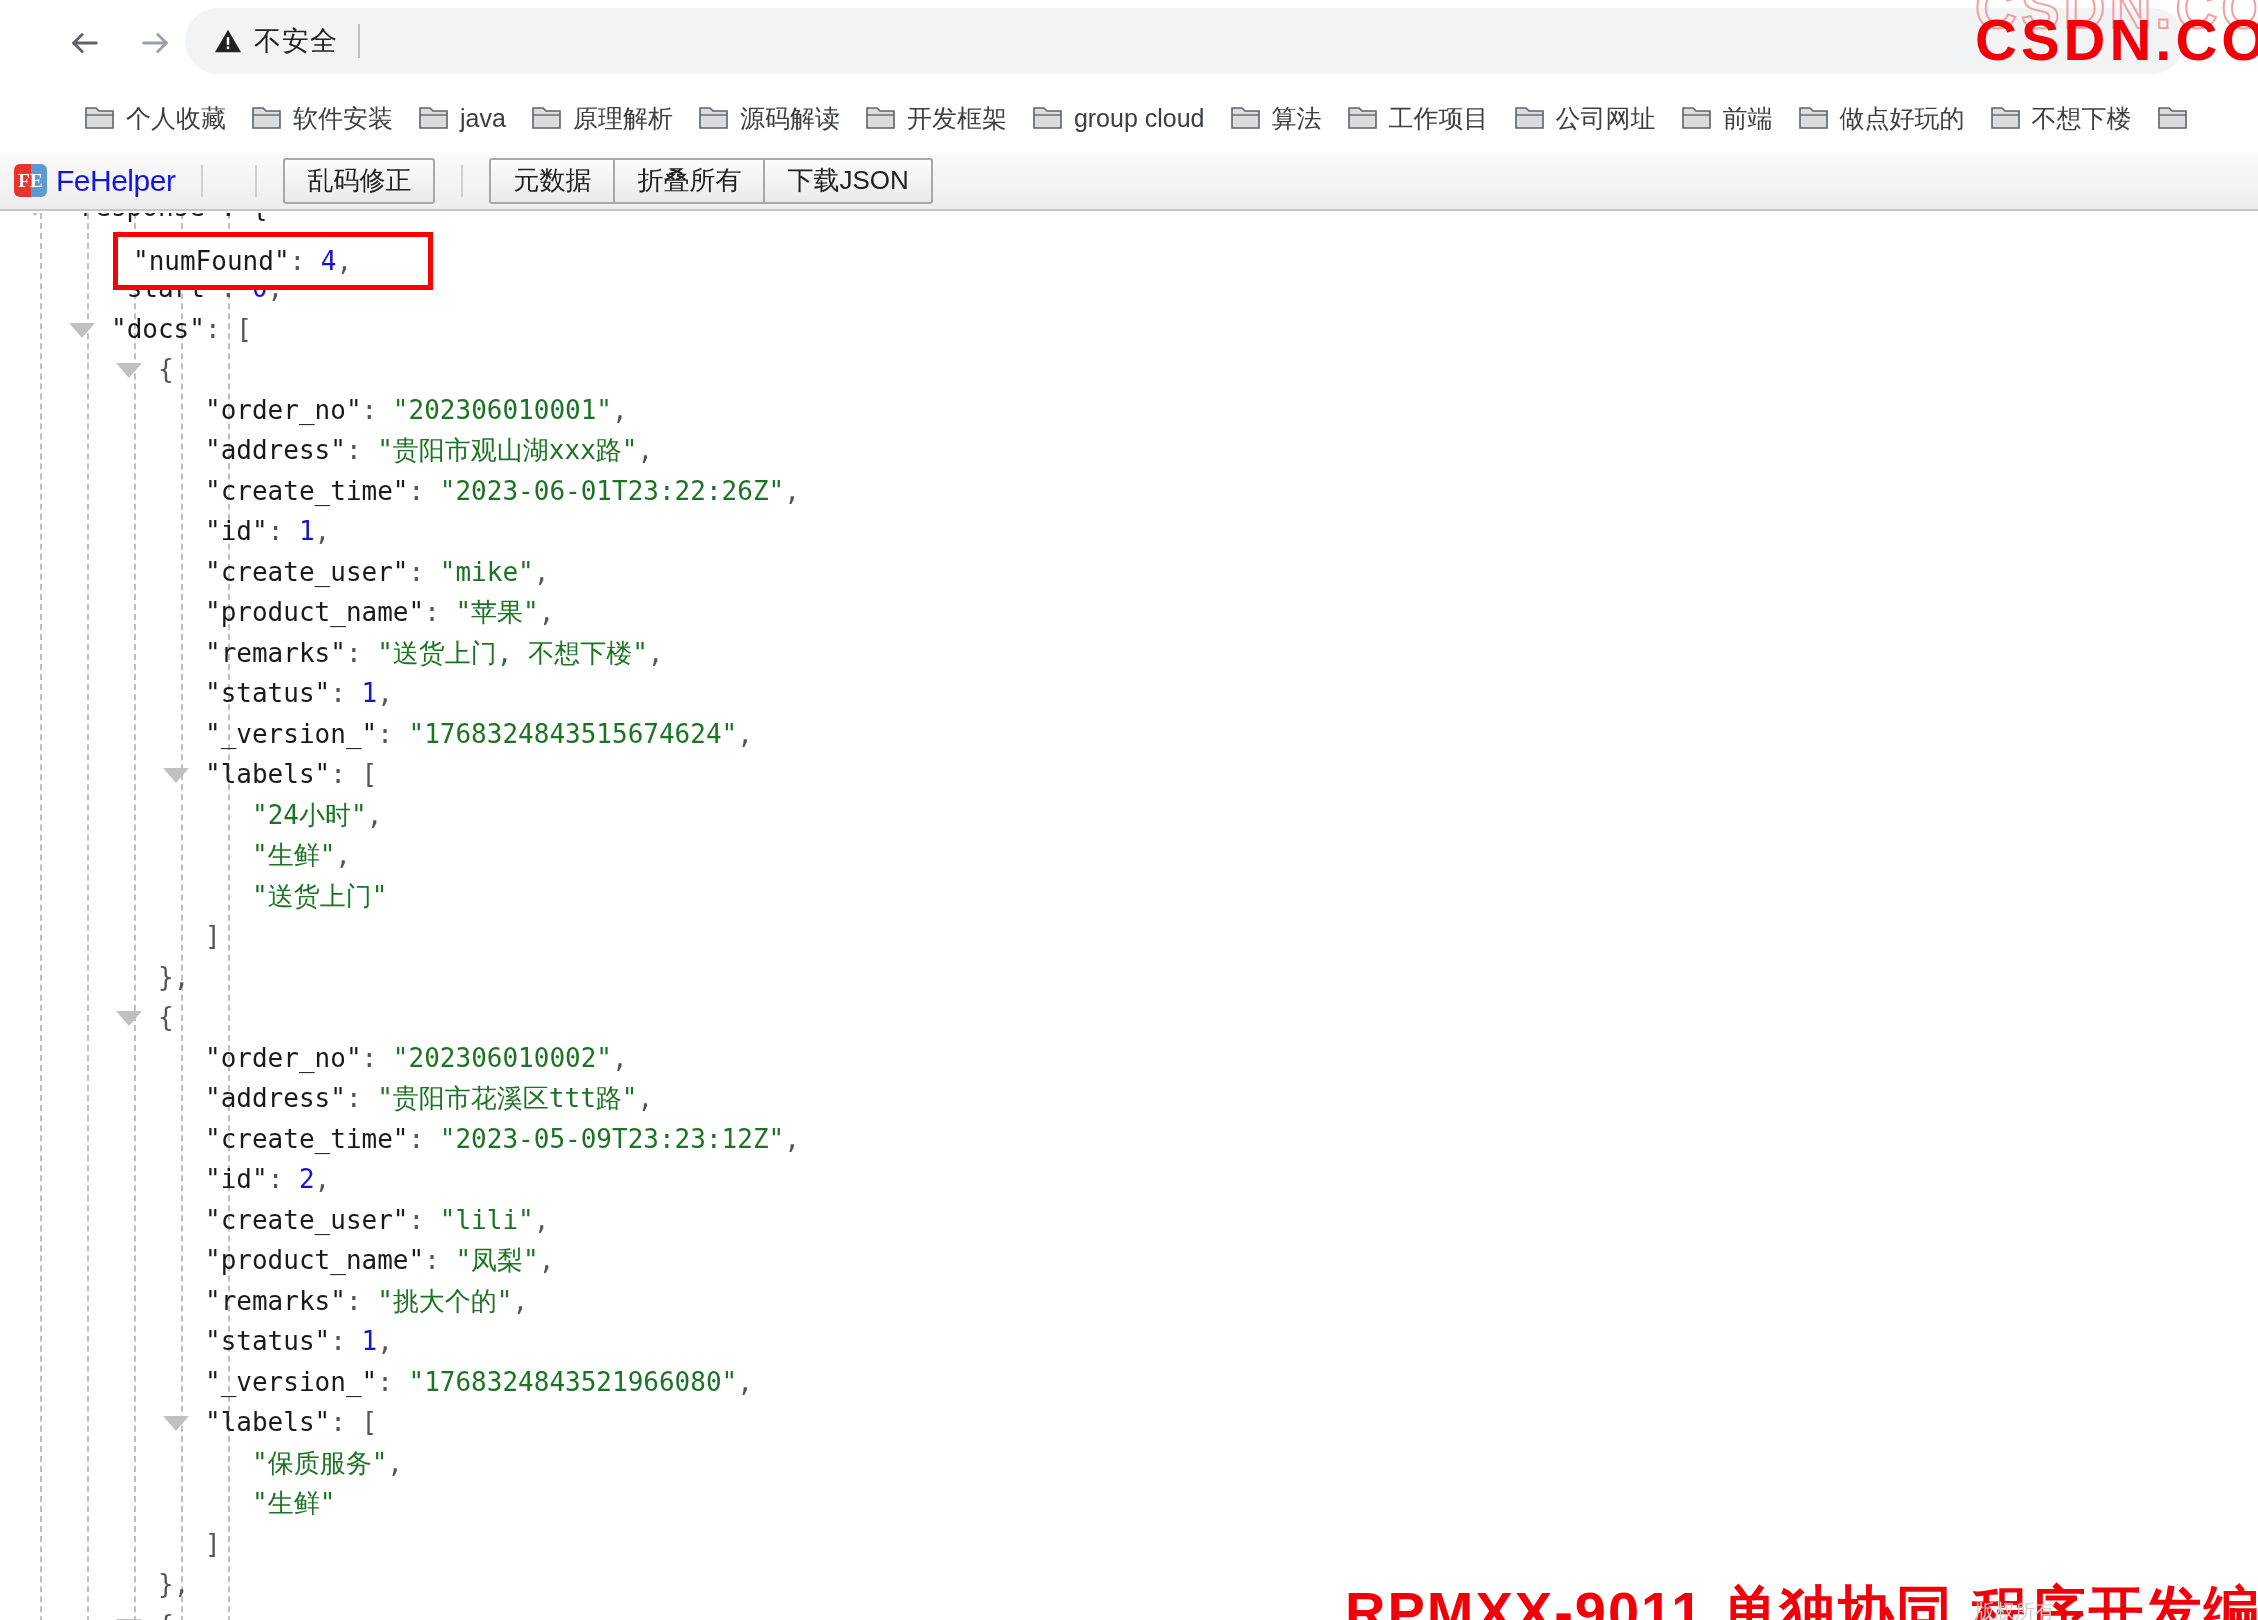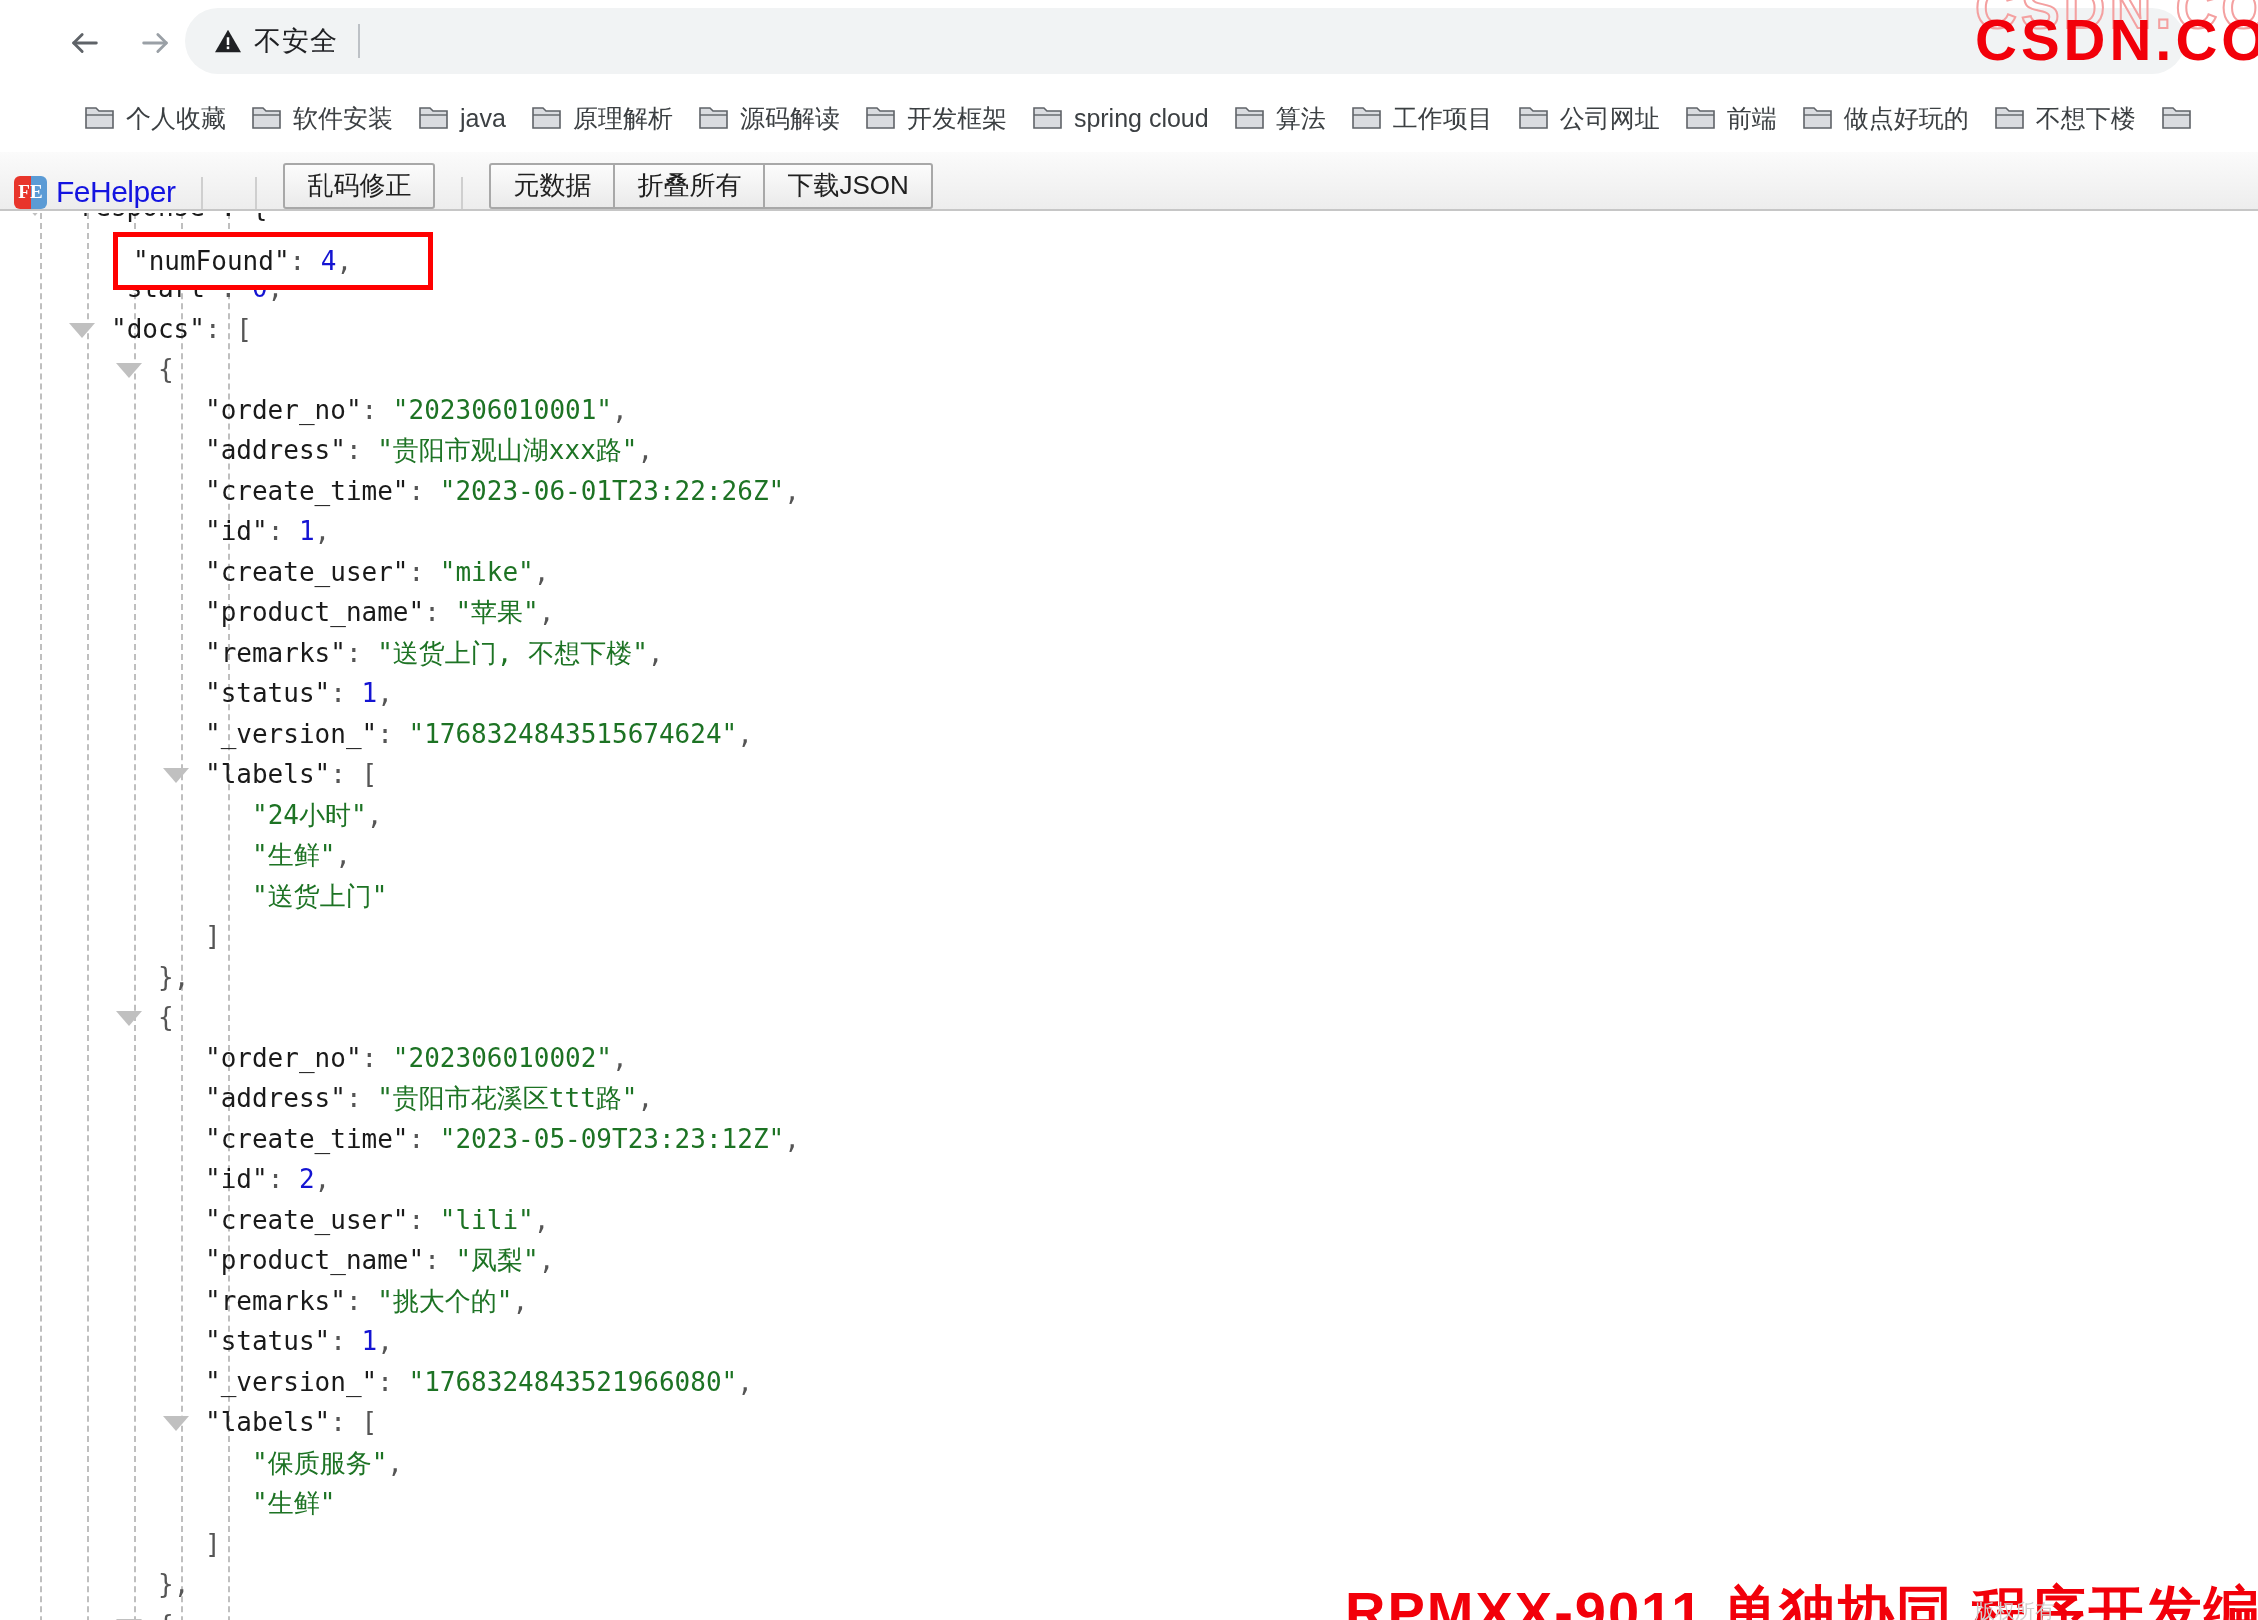--- a/index.html
+++ b/index.html
@@ -63,21 +63,21 @@
     white-space: nowrap;
   }
   .bm-label { font-size: 25px; color: #3c4043; }
   .folder-ico { display: block; flex: 0 0 auto; }
 
   
   #fe-toolbar {
     position: absolute; left: 0; top: 152px; width: 2258px; height: 59px;
     background: linear-gradient(#fbfbfb, #ededed);
     border-bottom: 2px solid #c6c6c6;
-    display: flex; align-items: flex-end;
+    display: flex; align-items: center;
   }
   #fe-logo-wrap {
     display: flex; align-items: center; gap: 9px; margin-left: 14px;
     flex: 0 0 auto;
   }
   #fe-mark {
     width: 33px; height: 33px; border-radius: 6px; overflow: hidden;
     position: relative; display: block; flex: 0 0 auto;
   }
   #fe-mark .half-l { position:absolute; left:0; top:0; width:50%; height:100%; background:#e8352b; }
@@ -265,21 +265,21 @@
           <path d="M1 3h10l3 3h14v17H1z" fill="#dadce0" stroke="#5f6368" stroke-width="1.6"></path>
           <path d="M1 10h27" stroke="#5f6368" stroke-width="1.4"></path>
         </svg>
         <span class="bm-label">开发框架</span>
       </div>
     <div class="bookmark">
         <svg class="folder-ico" width="30" height="26" viewBox="0 0 30 26">
           <path d="M1 3h10l3 3h14v17H1z" fill="#dadce0" stroke="#5f6368" stroke-width="1.6"></path>
           <path d="M1 10h27" stroke="#5f6368" stroke-width="1.4"></path>
         </svg>
-        <span class="bm-label">spring cloud</span>
+        <span class="bm-label">group cloud</span>
       </div>
     <div class="bookmark">
         <svg class="folder-ico" width="30" height="26" viewBox="0 0 30 26">
           <path d="M1 3h10l3 3h14v17H1z" fill="#dadce0" stroke="#5f6368" stroke-width="1.6"></path>
           <path d="M1 10h27" stroke="#5f6368" stroke-width="1.4"></path>
         </svg>
         <span class="bm-label">算法</span>
       </div>
     <div class="bookmark">
         <svg class="folder-ico" width="30" height="26" viewBox="0 0 30 26">

